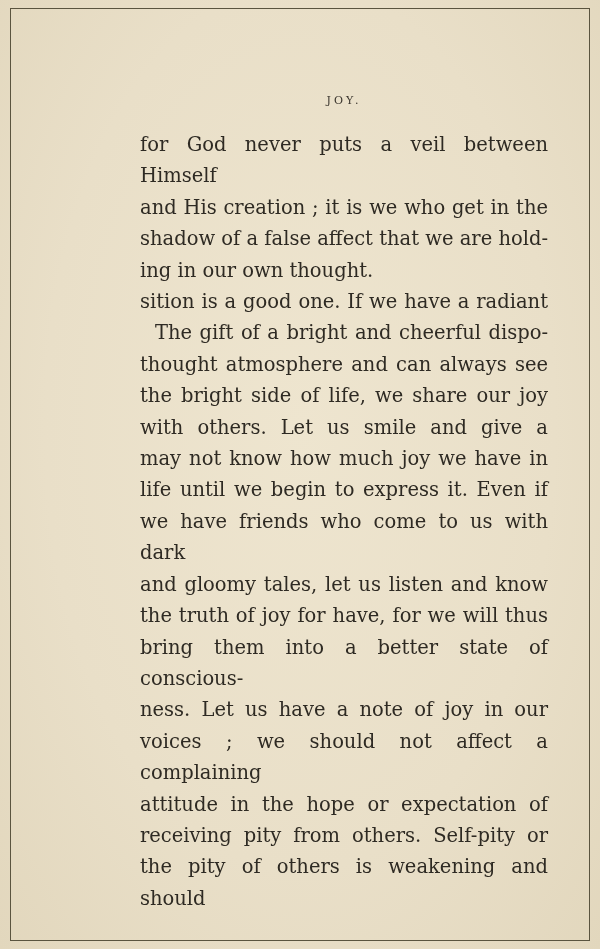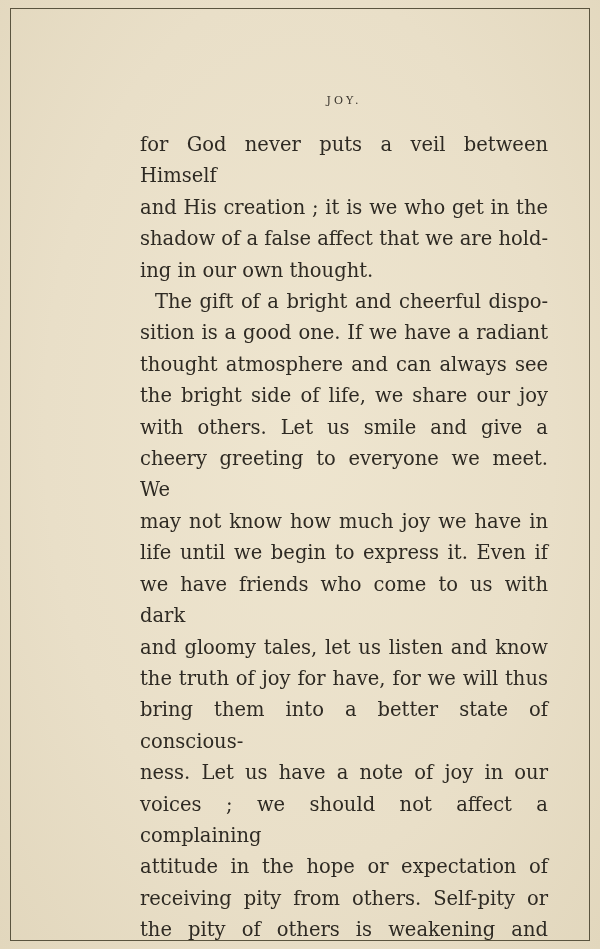--- a/index.html
+++ b/index.html
@@ -65,26 +65,25 @@
 
 <div class="page">
   <div class="frame"></div>
   <div class="textblock">
     <div class="running-head">JOY.</div>
     <div class="paragraphs">
         <div class="line">for God never puts a veil between Himself</div>
         <div class="line">and His creation ; it is we who get in the</div>
         <div class="line">shadow of a false affect that we are hold-</div>
         <div class="line lastline">ing in our own thought.</div>
+        <div class="line">sition is a good one. If we have a radiant</div>
         <div class="line indent">The gift of a bright and cheerful dispo-</div>
-        <div class="line">sition is a good one. If we have a radiant</div>
         <div class="line">thought atmosphere and can always see</div>
         <div class="line">the bright side of life, we share our joy</div>
         <div class="line">with others. Let us smile and give a</div>
-        <div class="line">cheery greeting to everyone we meet. We</div>
         <div class="line">may not know how much joy we have in</div>
         <div class="line">life until we begin to express it. Even if</div>
         <div class="line">we have friends who come to us with dark</div>
         <div class="line">and gloomy tales, let us listen and know</div>
         <div class="line">the truth of joy for have, for we will thus</div>
         <div class="line">bring them into a better state of conscious-</div>
         <div class="line">ness. Let us have a note of joy in our</div>
         <div class="line">voices ; we should not affect a complaining</div>
         <div class="line">attitude in the hope or expectation of</div>
         <div class="line">receiving pity from others. Self-pity or</div>

